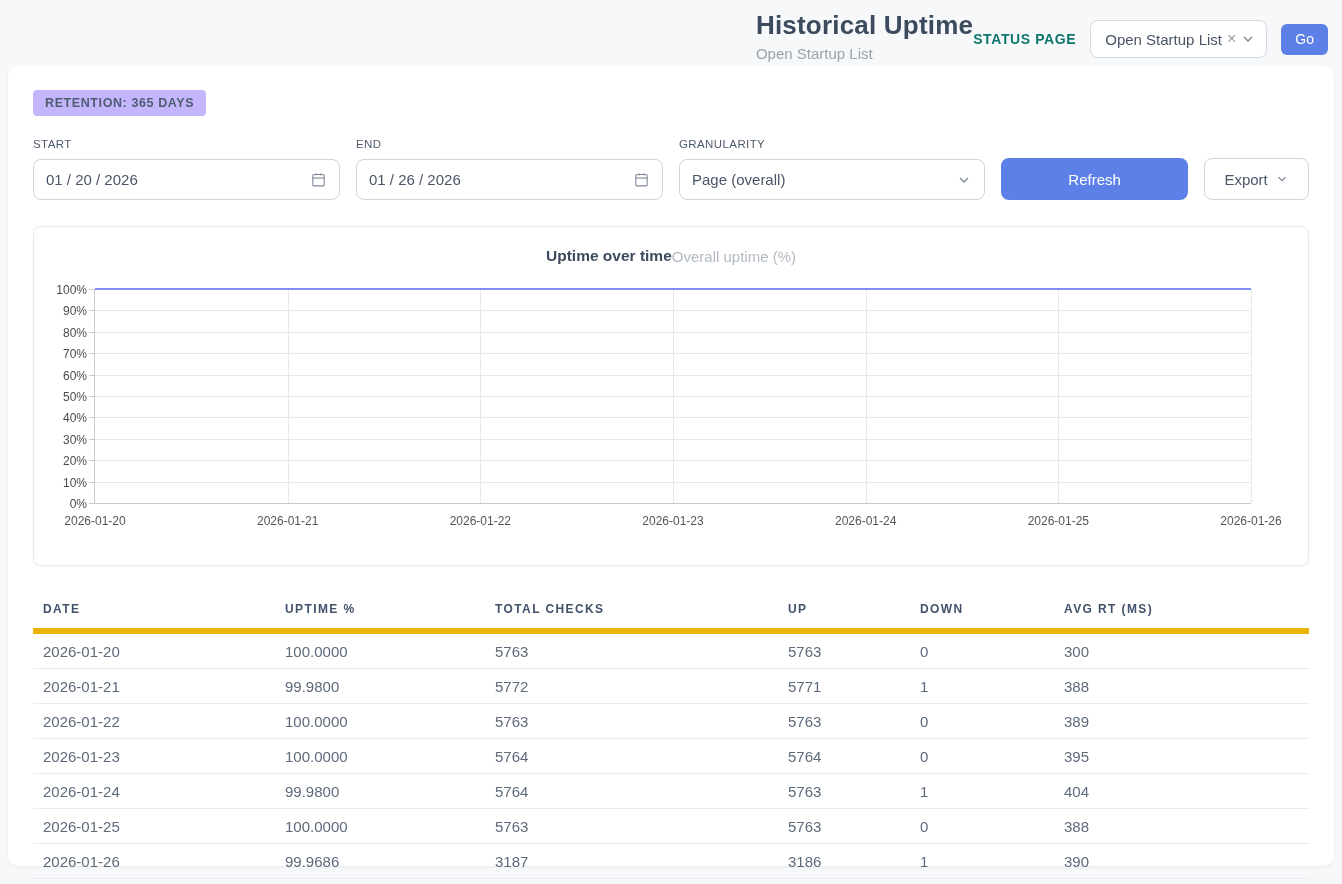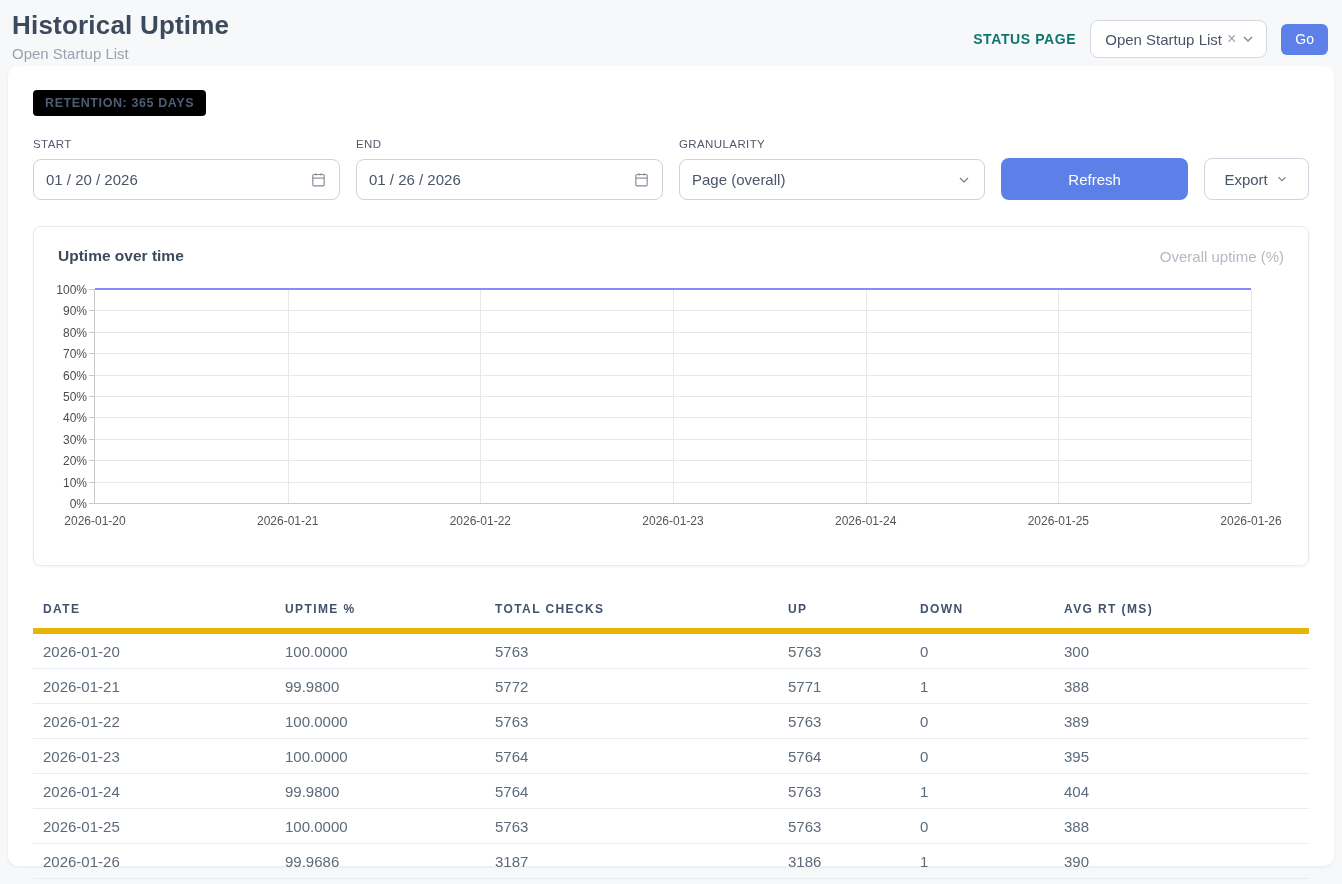--- a/index.html
+++ b/index.html
@@ -4,58 +4,58 @@
 <style>
   * { box-sizing: border-box; margin: 0; padding: 0; }
   html, body { width: 1342px; height: 884px; }
   body {
     background: #f7f8fa;
     font-family: "Liberation Sans", sans-serif;
     color: #4a5568;
     overflow: hidden;
   }
   
-  .topbar { display: flex; justify-content: space-between; align-items: flex-start; padding: 10px 14px 6px 12px; height: 66px; }
+  .topbar { display: flex; justify-content: flex-end; align-items: flex-start; padding: 10px 14px 6px 12px; height: 66px; }
   .page-title { font-size: 26px; font-weight: 700; color: #3b4a5c; letter-spacing: 0.2px; }
   .page-subtitle { font-size: 15px; color: #9aa2ad; margin-top: 4px; }
   .topbar-right { display: flex; align-items: center; gap: 14px; margin-top: 10px; }
   .statuspage-label { font-size: 14px; font-weight: 600; color: #0f766e; letter-spacing: 0.6px; }
   .statuspage-select { display: flex; align-items: center; background: #fff; border: 1px solid #d3d9e0; border-radius: 8px; height: 38px; padding: 0 10px 0 14px; gap: 4px; cursor: pointer; }
   .statuspage-select .sel-text { font-size: 15px; color: #4a5568; }
   .x-icon { font-size: 16px; color: #97a1ae; line-height: 1; margin-left: 1px; }
   .chev { width: 16px; height: 16px; stroke: #7d8794; stroke-width: 2; fill: none; }
   .go-btn { background: #5c80e8; color: #fff; border: none; border-radius: 6px; height: 31px; padding: 4px 14px; font-size: 14px; font-family: inherit; cursor: pointer; }
 
   
   .main-card { margin: 0 8px; background: #fff; border-radius: 10px; box-shadow: 0 1px 3px rgba(16,24,40,.07); padding: 24px 25px 14px; height: 800px; }
 
   
   .row1 { display: flex; justify-content: space-between; align-items: center; }
   .quick-wrap { display: flex; align-items: center; gap: 14px; }
   .quick-label { font-size: 15px; color: #97a0ac; }
   .seg-group { display: inline-flex; border: 1px solid #7d8aa0; border-radius: 6px; overflow: hidden; }
   .seg-btn { background: #fff; border: none; border-left: 1px solid #7d8aa0; height: 25px; padding: 0 13px; font-size: 13px; color: #4a5568; font-family: inherit; cursor: pointer; }
   .seg-btn:first-child { border-left: none; }
-  .badge { background: #000000; color: #4e5d72; font-size: 12.5px; font-weight: 600; letter-spacing: 0.6px; padding: 6px 12px; border-radius: 4px; }
+  .badge { background: #c4b5fd; color: #4e5d72; font-size: 12.5px; font-weight: 600; letter-spacing: 0.6px; padding: 6px 12px; border-radius: 4px; }
 
   
   .row2 { display: flex; align-items: flex-end; margin-top: 22px; gap: 16px; }
   .field { display: flex; flex-direction: column; }
   .field-label { font-size: 11.5px; color: #4f5b6b; letter-spacing: 0.4px; margin-bottom: 9px; }
   .control { height: 41px; border: 1px solid #ccd3dc; border-radius: 8px; background: #fff; display: flex; align-items: center; padding: 0 12px; font-size: 15px; color: #4a5568; }
   .control input { border: none; outline: none; flex: 1; font-size: 15px; color: #4a5568; font-family: inherit; background: transparent; }
   .w-date { width: 307px; }
   .w-gran { width: 306px; cursor: pointer; }
   .cal-icon { width: 17px; height: 17px; stroke: #808a98; stroke-width: 1.6; fill: none; }
   .refresh-btn { background: #5c80e8; color: #fff; border: none; border-radius: 8px; width: 191px; height: 42px; font-size: 15px; font-family: inherit; cursor: pointer; }
   .export-btn { background: #fff; border: 1px solid #cfd5de; border-radius: 8px; width: 107px; height: 42px; font-size: 15px; color: #4a5568; font-family: inherit; display: flex; align-items: center; justify-content: center; gap: 7px; cursor: pointer; }
 
   
   .chart-card { margin-top: 26px; border: 1px solid #e7eaee; border-radius: 8px; box-shadow: 0 1px 3px rgba(16,24,40,.05); padding: 20px 24px 14px; }
-  .chart-head { display: flex; justify-content: space-between; align-items: center; }
+  .chart-head { display: flex; justify-content: center; align-items: center; }
   .chart-title { font-size: 15.5px; font-weight: 700; color: #3d4b5f; }
   .chart-legend { font-size: 15px; color: #b3bac4; }
   .chart-area { position: relative; height: 272px; margin-top: 14px; }
   .plot { position: absolute; left: 36px; right: 33px; top: 10px; bottom: 47px; border-left: 1px solid #c9c9c9; border-bottom: 1px solid #c9c9c9; }
   .hgrid, .vgrid { position: absolute; background: #e8e8e8; }
   .hgrid { left: 0; right: 0; height: 1px; }
   .vgrid { top: 0; bottom: 0; width: 1px; }
   .ytick { position: absolute; width: 5px; height: 1px; background: #c9c9c9; left: -6px; }
   .ylab { position: absolute; left: -52px; width: 44px; text-align: right; font-size: 12px; color: #4c4c4c; }
   .xlab { position: absolute; top: calc(100% + 11px); transform: translateX(-50%); font-size: 12px; color: #555; white-space: nowrap; }

